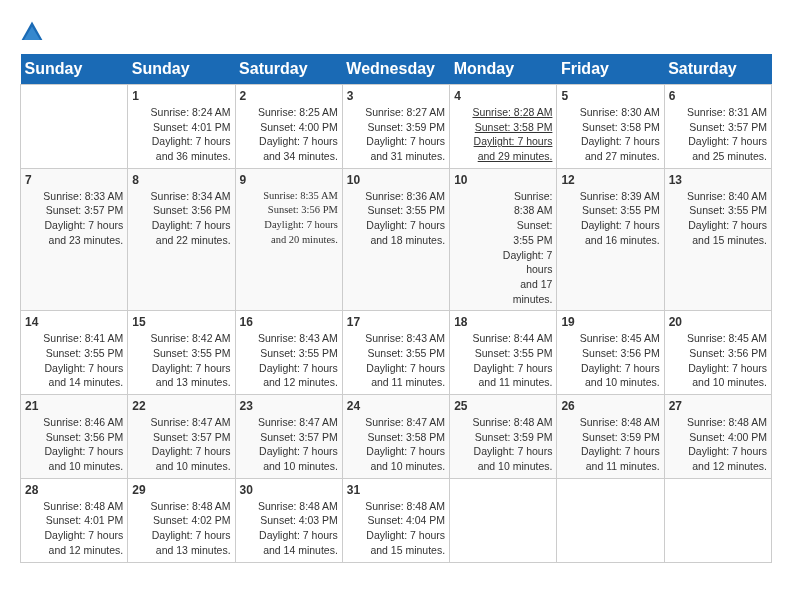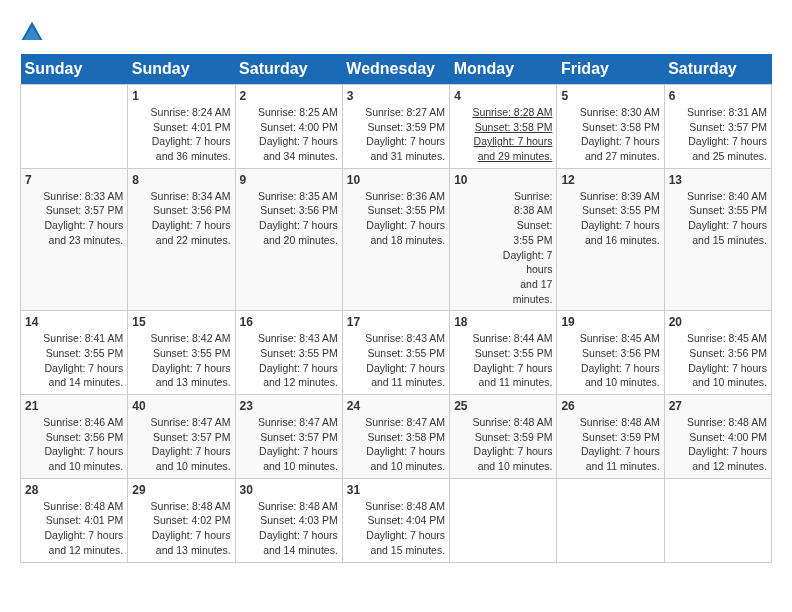--- a/index.html
+++ b/index.html
@@ -181,21 +181,21 @@
         </td>
         <td>
           <span class="day-number">8</span>
           <div class="day-info" style="white-space: pre-line;">Sunrise: 8:34 AM
 Sunset: 3:56 PM
 Daylight: 7 hours
 and 22 minutes.</div>
         </td>
         <td>
           <span class="day-number">9</span>
-          <div class="day-info" style="white-space: pre-line;">Sunrise: 8:35 AM
+          <div class="day-info" style="white-space: pre-line; font-family: Liberation Serif, serif;">Sunrise: 8:35 AM
 Sunset: 3:56 PM
 Daylight: 7 hours
 and 20 minutes.</div>
         </td>
         <td>
           <span class="day-number">10</span>
           <div class="day-info" style="white-space: pre-line;">Sunrise: 8:36 AM
 Sunset: 3:55 PM
 Daylight: 7 hours
 and 18 minutes.</div>
@@ -275,21 +275,21 @@
       </tr>
       <tr>
         <td>
           <span class="day-number">21</span>
           <div class="day-info" style="white-space: pre-line;">Sunrise: 8:46 AM
 Sunset: 3:56 PM
 Daylight: 7 hours
 and 10 minutes.</div>
         </td>
         <td>
-          <span class="day-number">40</span>
+          <span class="day-number">22</span>
           <div class="day-info" style="white-space: pre-line;">Sunrise: 8:47 AM
 Sunset: 3:57 PM
 Daylight: 7 hours
 and 10 minutes.</div>
         </td>
         <td>
           <span class="day-number">23</span>
           <div class="day-info" style="white-space: pre-line;">Sunrise: 8:47 AM
 Sunset: 3:57 PM
 Daylight: 7 hours

